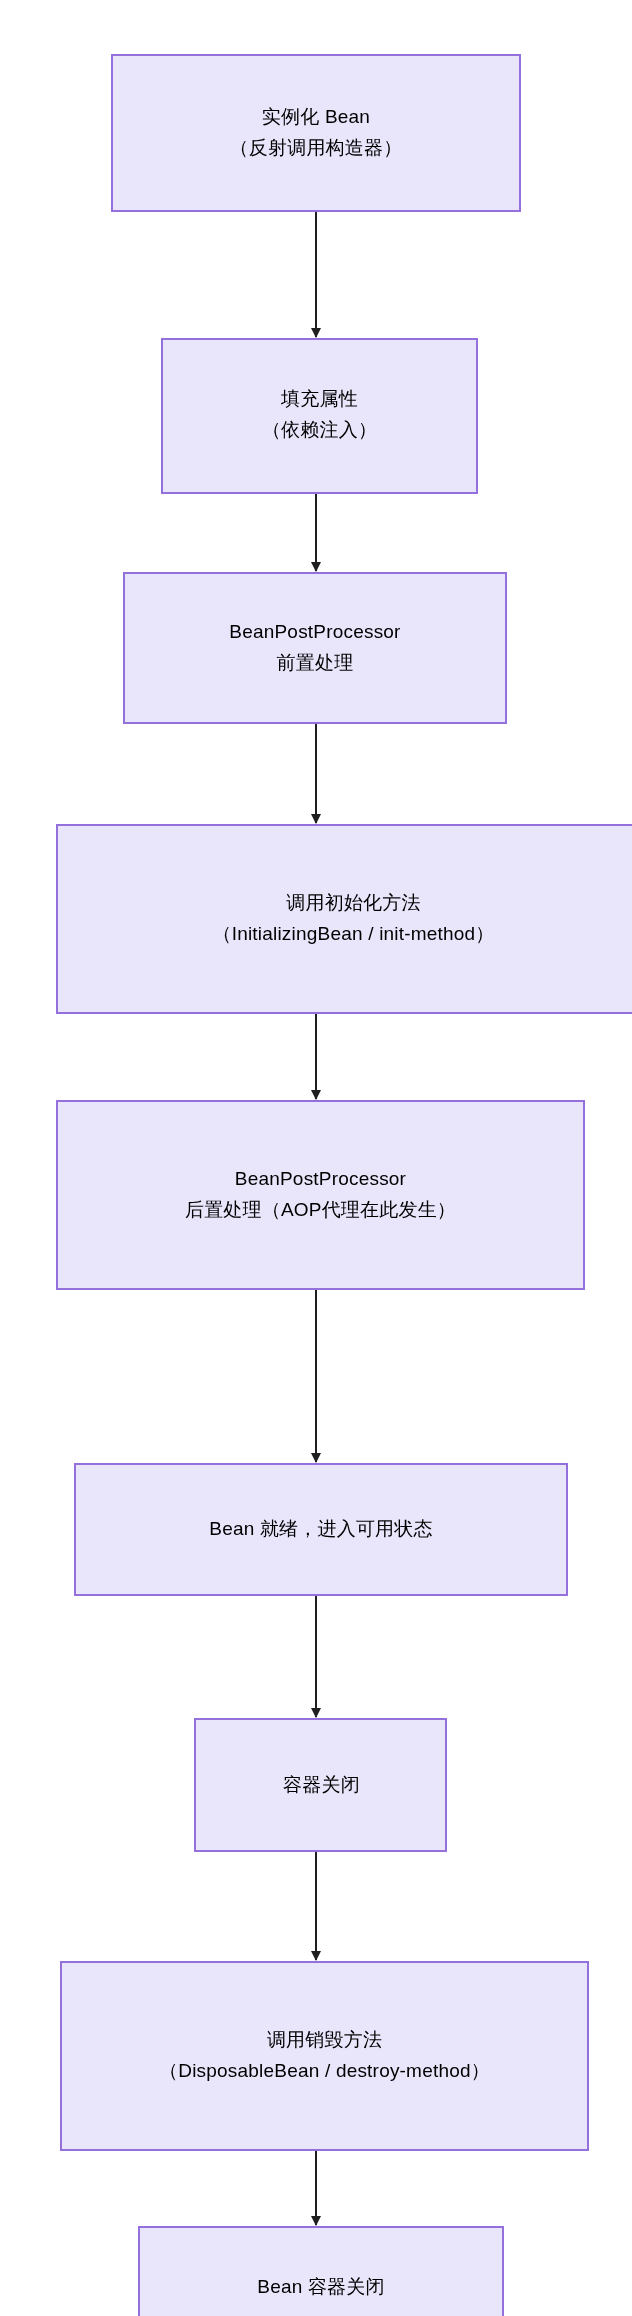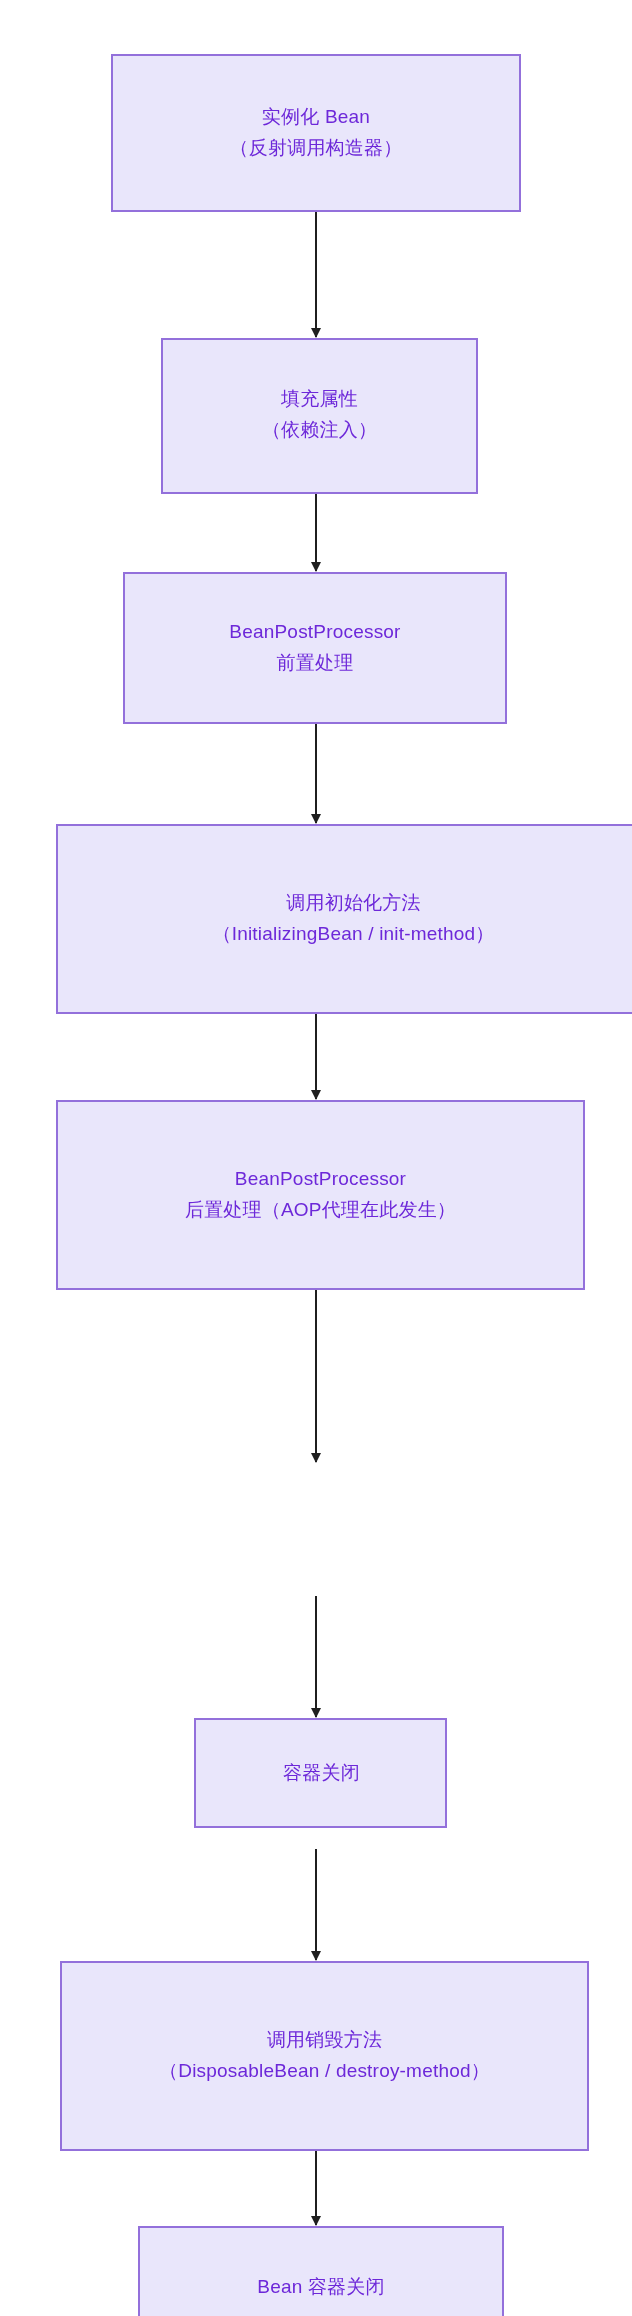--- a/index.html
+++ b/index.html
@@ -34,21 +34,21 @@
   
   .node {
     position: absolute;
     box-sizing: border-box;
     background: #e9e6fb;
     border: 2px solid #9370db;
     display: flex;
     align-items: center;
     justify-content: center;
     text-align: center;
-    color: #6d28d9;
+    color: #000000;
     font-size: 19px;
     line-height: 1.62;
     letter-spacing: 0.2px;
     padding: 4px 10px;
   }
   .node .node-label {
     display: block;
     width: 100%;
     white-space: pre-line;
   }
@@ -94,22 +94,25 @@
   <div class="node" style="left: 56px; top: 824px; width: 595px; height: 190px;">
     <span class="node-label">调用初始化方法
 （InitializingBean / init-method）</span>
   </div>
 
   <div class="node" style="left: 56px; top: 1100px; width: 529px; height: 190px;">
     <span class="node-label">BeanPostProcessor
 后置处理（AOP代理在此发生）</span>
   </div>
 
+  <div class="node" style="left: 74px; top: 1463px; width: 494px; height: 133px;">
+    <span class="node-label">Bean 就绪，进入可用状态</span>
+  </div>
 
-  <div class="node" style="left: 194px; top: 1718px; width: 253px; height: 110px; padding-left: 12px;">
+  <div class="node" style="left: 194px; top: 1718px; width: 253px; height: 134px; padding-left: 12px;">
     <span class="node-label">容器关闭</span>
   </div>
 
   <div class="node" style="left: 60px; top: 1961px; width: 529px; height: 190px;">
     <span class="node-label">调用销毁方法
 （DisposableBean / destroy-method）</span>
   </div>
 
   <div class="node" style="left: 138px; top: 2226px; width: 366px; height: 123px;">
     <span class="node-label">Bean 容器关闭</span>

